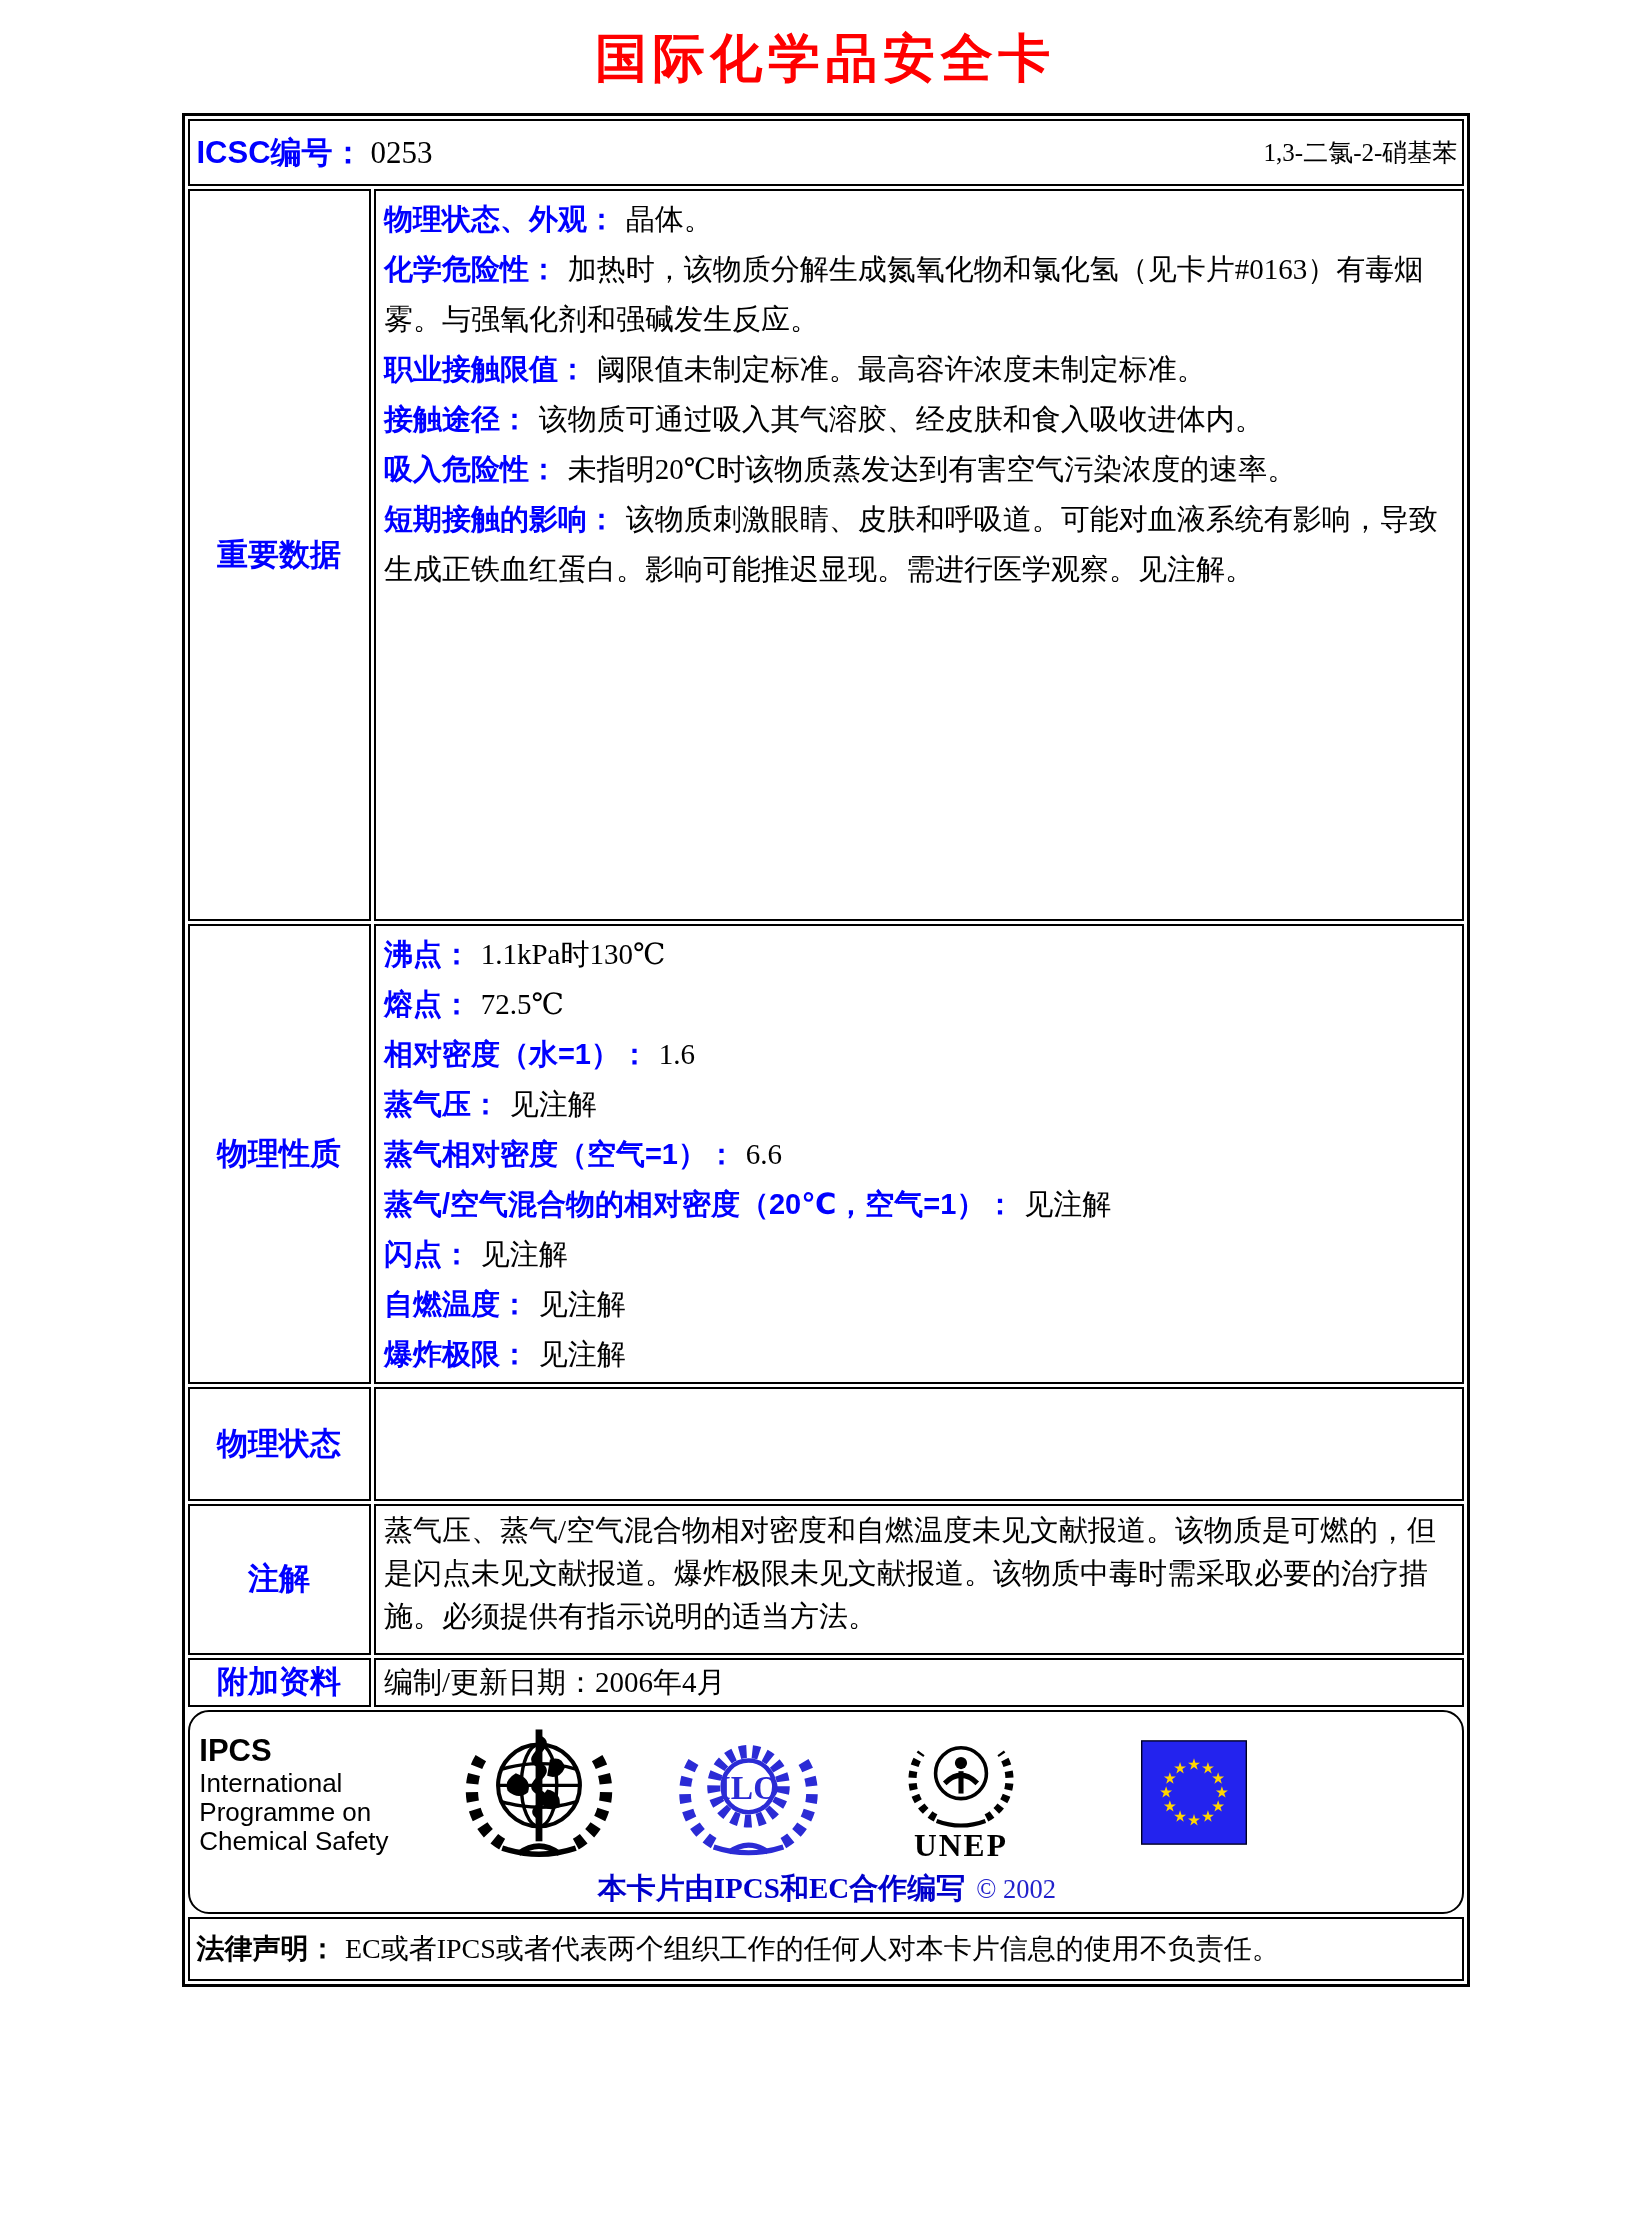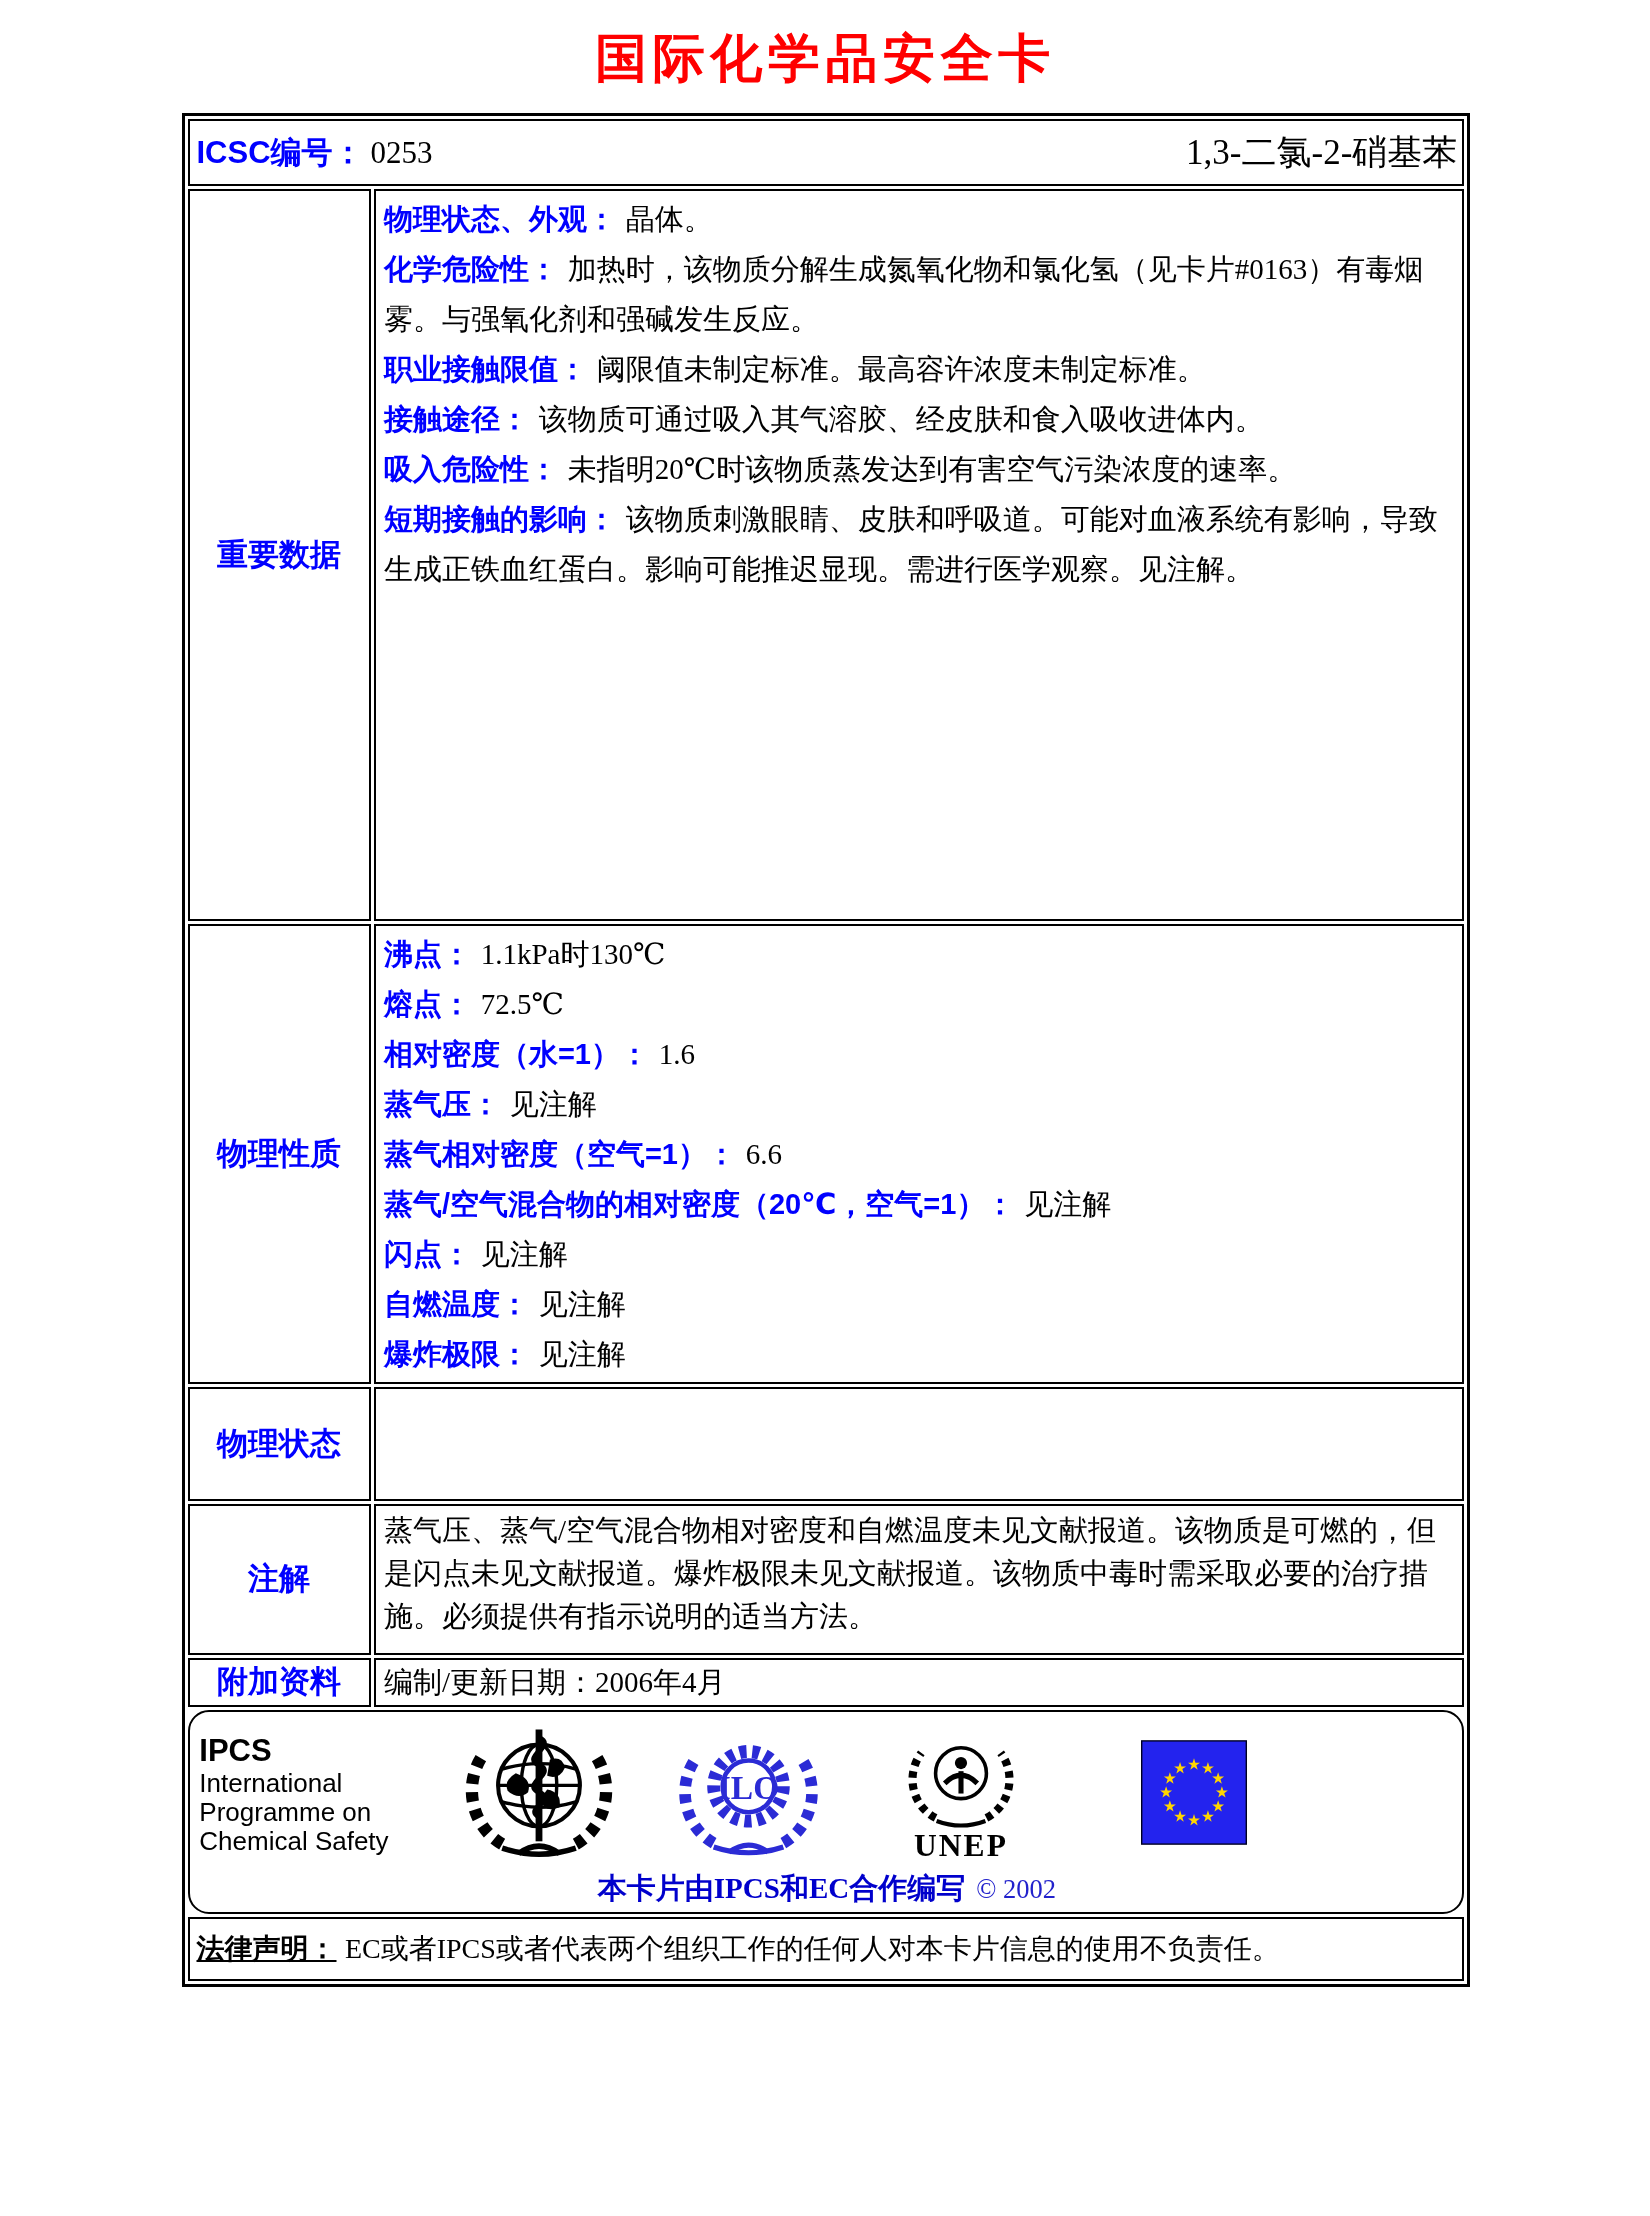--- a/index.html
+++ b/index.html
@@ -30,21 +30,21 @@
   td.content{padding:2.8px 9.8px 2.8px 8.4px;font-size:29px;line-height:50px;color:#000;}
   .blab{
     font-family:"Liberation Sans","DejaVu Sans",sans-serif;
     font-weight:bold;color:#0000ff;margin-right:9.8px;
   }
   .entry{margin:0;}
   
   td.hdr{vertical-align:middle;padding:0 4.2px 0 7px;}
   .hdr-flex{display:flex;justify-content:space-between;align-items:center;font-size:31px;}
   .hdr-left .blab{margin-right:7px;font-size:31px;}
-  .hdr-right{font-size:35px;}
+  .hdr-right{font-size:25px;}
   
   td.logos-cell{vertical-align:top;padding:8.4px 7px 2.8px 9.8px;}
   .logos-band{display:flex;align-items:flex-start;}
   .ipcs-block{
     width:199px;margin-top:12.5px;
     font-family:"Liberation Sans","DejaVu Sans",sans-serif;color:#000;
   }
   .ipcs-abbr{font-weight:bold;font-size:31px;line-height:36px;}
   .ipcs-line{font-size:26px;line-height:29px;}
   .logo-box{flex:0 0 auto;}
@@ -55,21 +55,21 @@
   .caption-line{
     text-align:center;margin-top:4.2px;
     font-family:"Liberation Serif","DejaVu Serif",serif;
     font-weight:bold;color:#0000cc;font-size:29px;
   }
   .caption-line .copy{font-weight:normal;margin-left:11px;font-size:26.5px;color:#2222cc;}
   
   td.legal-cell{vertical-align:middle;padding:0 7px;font-size:28px;}
   .legal-label{
     font-family:"Liberation Sans","DejaVu Sans",sans-serif;
-    font-weight:bold;color:#000;margin-right:8.4px;text-decoration:underline;
+    font-weight:bold;color:#000;margin-right:8.4px;
   }
 </style>
 </head>
 <body>
 
 <div class="page-title">国际化学品安全卡</div>
 
 <table class="card">
   <colgroup>
       <col class="c-label">

